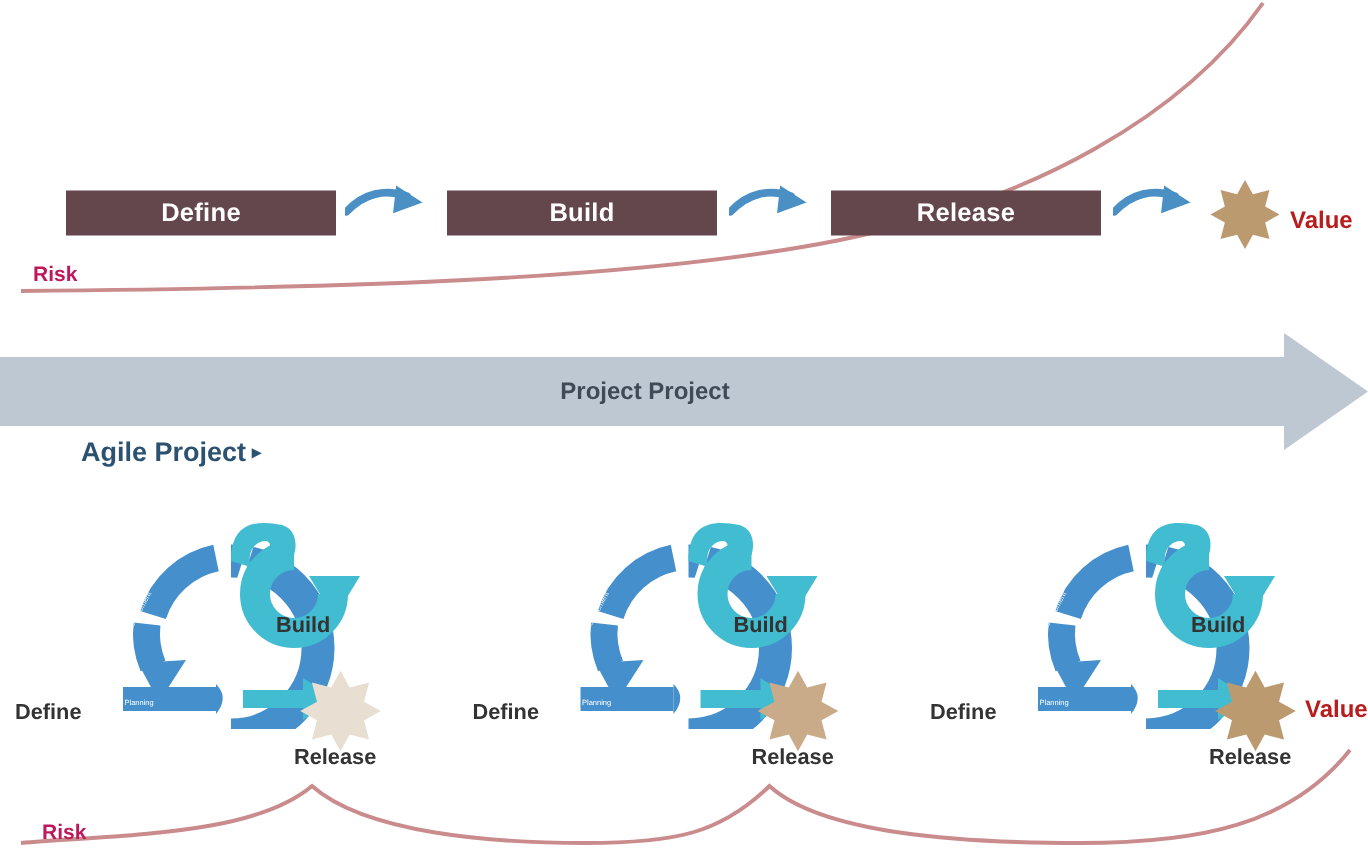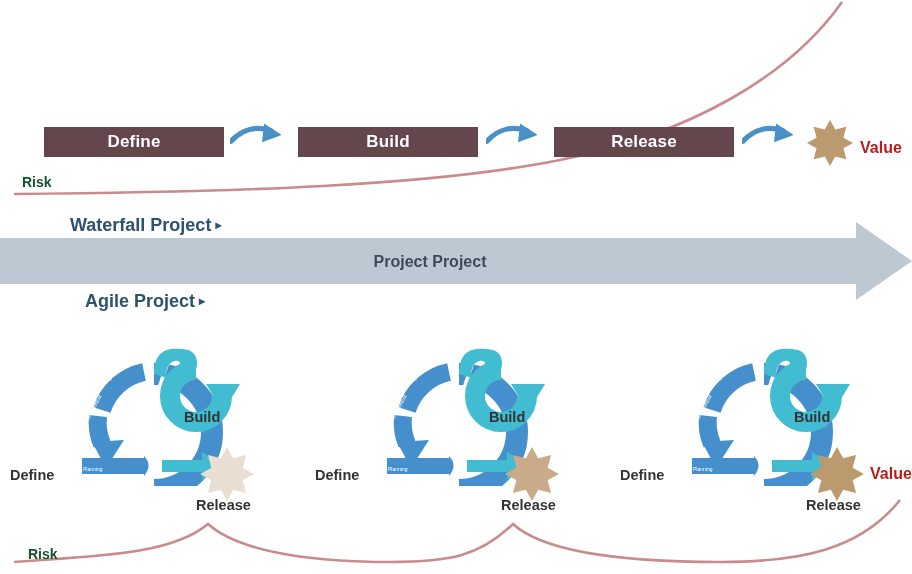--- a/index.html
+++ b/index.html
@@ -40,21 +40,21 @@
     z-index: 6;
   }
 
   
   .lbl {
     position: absolute;
     white-space: nowrap;
     z-index: 7;
   }
   .risk-label {
-    color: #14532d;
+    color: #be185d;
     font-size: 14px;
     font-weight: bold;
   }
   .value-label {
     color: #b91c1c;
     font-size: 16px;
     font-weight: bold;
   }
   .track-label {
     color: #2c5270;
@@ -181,24 +181,21 @@
   <div class="phase-box" style="left:298px; top:127px; width:180px;">
     <span>Build</span>
   </div>
   <div class="phase-box" style="left:554px; top:127px; width:180px;">
     <span>Release</span>
   </div>
 
   <div class="lbl risk-label" style="left:22px; top:174px;">Risk</div>
   <div class="lbl value-label" style="left:860px; top:139px;">Value</div>
 
-  <div class="lbl track-label" style="left:70px; top:215px;">
-    <span>Waterfall Project</span><span class="tri">▸</span>
-  </div>
-  <div class="lbl track-label" style="left:85px; top:291px;">
+  <div class="lbl track-label" style="left:54px; top:291px;">
     <span>Agile Project</span><span class="tri">▸</span>
   </div>
 
   <div class="timeline-label">Project Project</div>
 
   <div class="stage-label" style="left:10px; top:467px;">Define</div>
   <div class="stage-label" style="left:184px; top:409px;">Build</div>
   <div class="stage-label" style="left:196px; top:497px;">Release</div>
   <div class="cycle-mini-label" style="left:83px; top:466px;">Planning</div>
   <div class="cycle-mini-label" style="left:84px; top:419px; transform:rotate(-62deg); transform-origin:left top;">Requirement</div>

